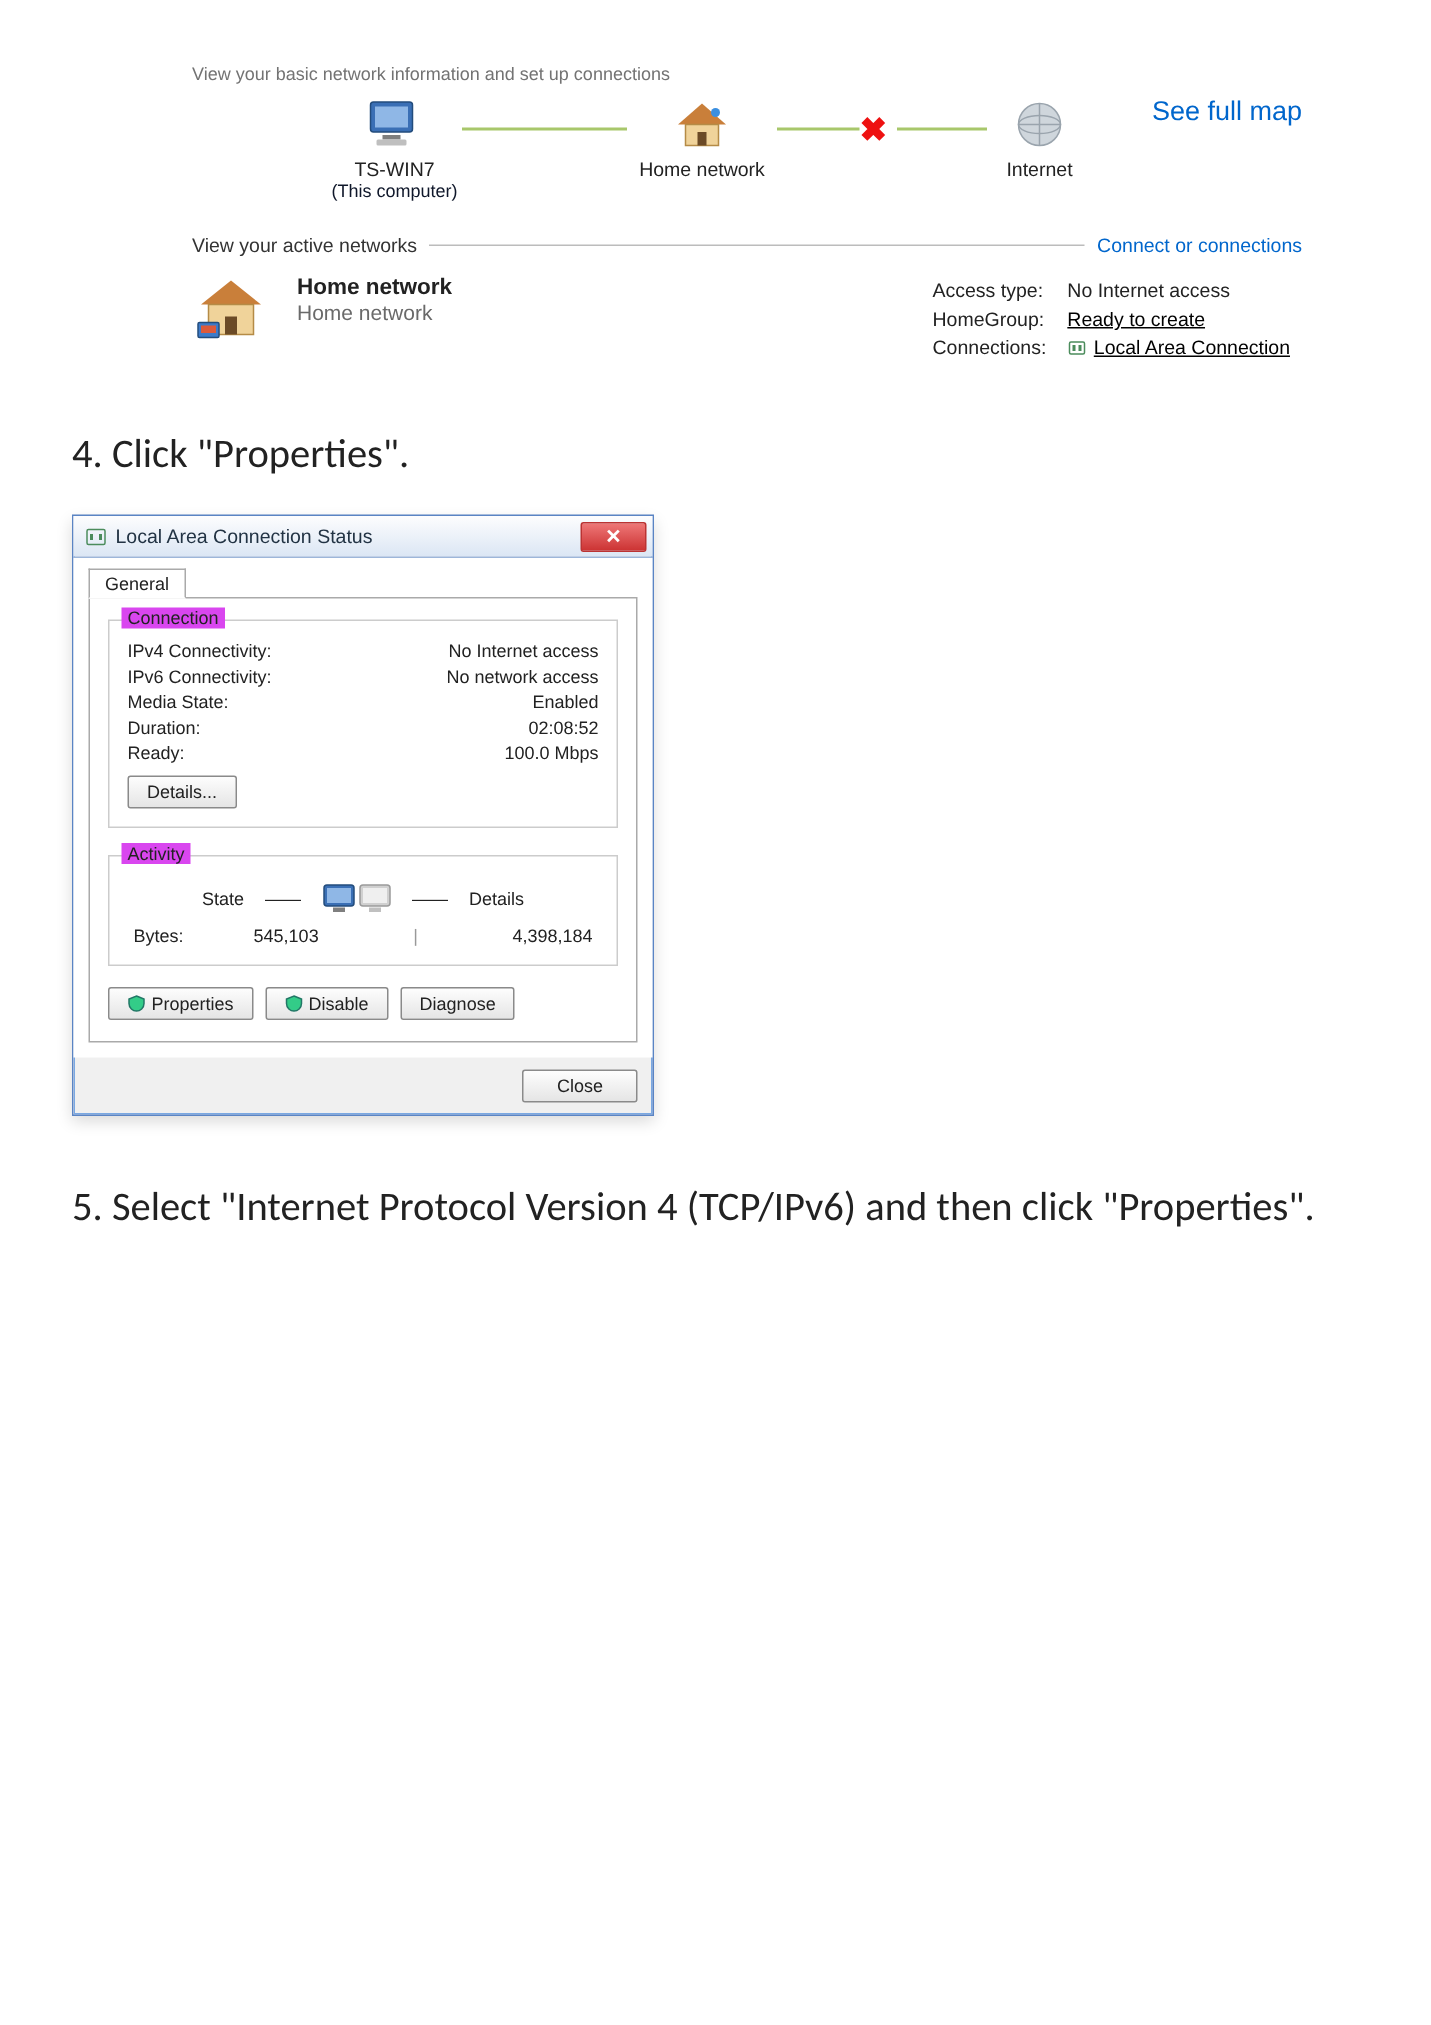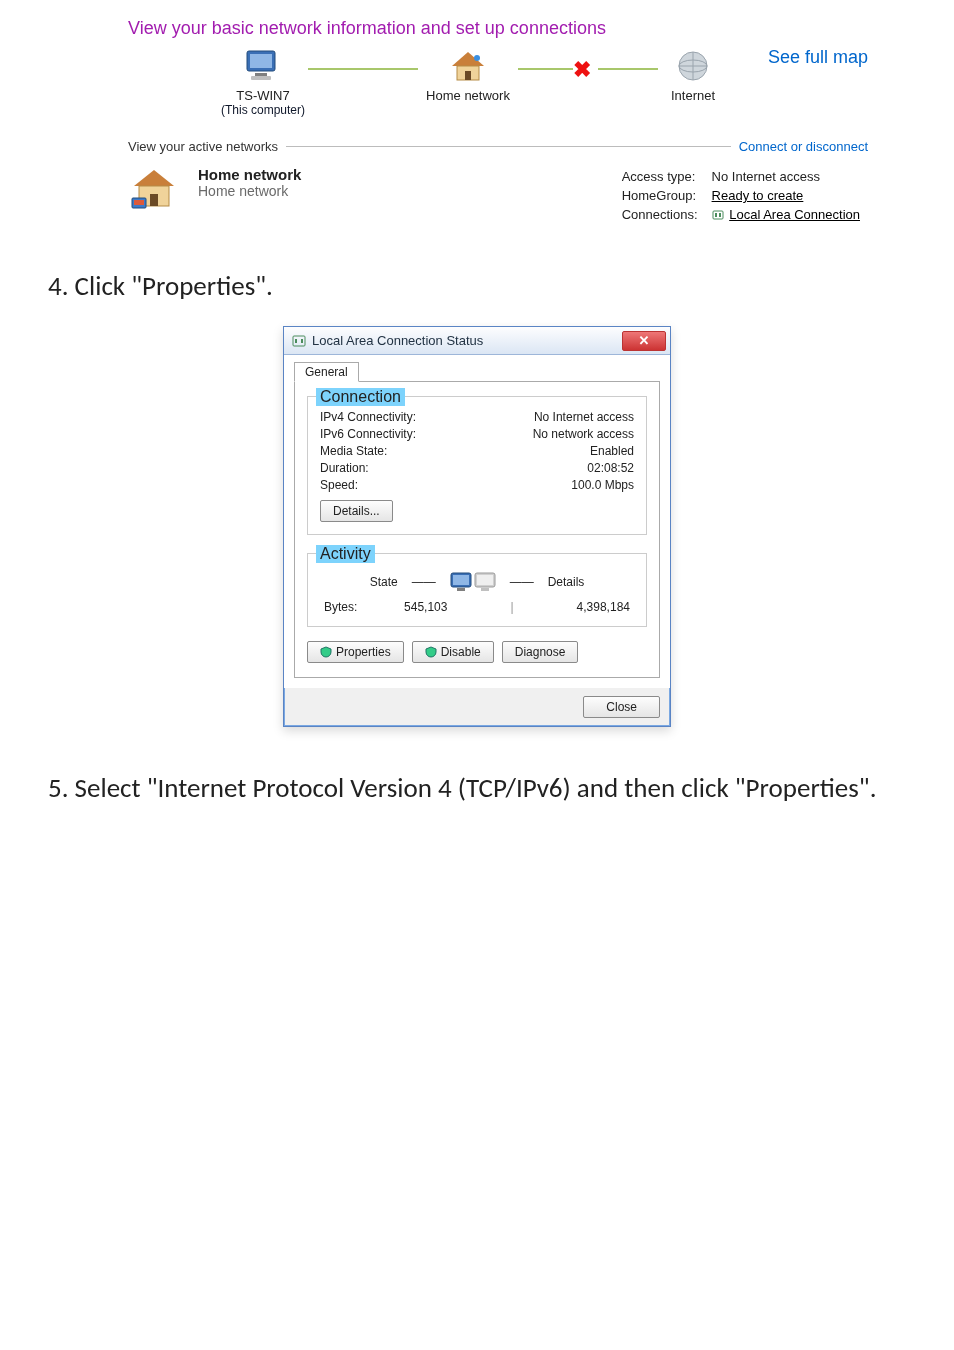--- a/index.html
+++ b/index.html
@@ -8,23 +8,24 @@
     background: #fff;
     font-family: "Segoe UI", Tahoma, sans-serif;
     color: #222;
     width: 954px;
   }
   .page { padding: 18px 48px 80px 48px; }
 
   
   .nsc { margin-left: 80px; width: 740px; }
   .nsc-title {
-    color: #a21caf;
-    font-size: 18px;
+    color: #737373;
+    font-size: 12px;
     margin-bottom: 6px;
+    margin-top: 24px;
   }
 
   .map-row { position: relative; height: 90px; }
   .node { position: absolute; text-align: center; font-size: 13px; color: #222; }
   .node .label { margin-top: 2px; }
   .node .sub { font-size: 12px; color: #0f172a; }
   .node-this { left: 50px; top: 4px; width: 170px; }
   .node-home { left: 280px; top: 4px; width: 120px; }
   .node-internet { left: 505px; top: 4px; width: 120px; }
   .see-full-map { position: absolute; right: 0; top: 2px; color: #0066cc; font-size: 18px; }
@@ -63,21 +64,21 @@
 
   
   .step {
     font-family: "Calibri", "Segoe UI", sans-serif;
     font-size: 27px;
     color: #222;
     margin: 44px 0 24px 0;
   }
 
   
-  .dialog-wrap { display: flex; justify-content: center; }
+  .dialog-wrap { display: flex; }
   .dialog {
     width: 388px;
     border: 1px solid #5a84c4;
     background: #f0f0f0;
     box-shadow: 0 0 0 1px #7aa8e2 inset, 0 4px 10px rgba(0,0,0,.15);
     font-size: 13px;
     color: #222;
   }
   .dlg-title {
     height: 28px;
@@ -103,21 +104,21 @@
   }
   .tab-pane {
     border: 1px solid #aaa; padding: 10px 12px 14px 12px; background: #fff;
   }
 
   
   .group-frame {
     border: 1px solid #ccc; padding: 10px 12px 12px 12px; position: relative; margin-top: 10px;
   }
   .group-frame .legend {
-    position: absolute; top: -9px; left: 8px; background: #7dd3fc; padding: 0 4px; font-size: 16px;
+    position: absolute; top: -9px; left: 8px; background: #d946ef; padding: 0 4px; font-size: 12px;
   }
   .kv { display: flex; justify-content: space-between; margin: 3px 0; font-size: 12px; }
 
   .btn {
     display: inline-flex; align-items: center; gap: 4px;
     border: 1px solid #8a8a8a; background: linear-gradient(#fdfdfd,#e5e5e5);
     padding: 3px 12px; font-size: 12px; border-radius: 2px;
   }
 
   .activity-row {
@@ -180,21 +181,21 @@
           <ellipse cx="19" cy="17" rx="14" ry="6" fill="none" stroke="#9aa4ad"></ellipse>
           <path d="M19 3 v28 M5 17 h28" stroke="#9aa4ad" fill="none"></path>
         </svg>
         <div class="label">Internet</div>
       </div>
     </div>
 
     <div class="section-line">
       <span>View your active networks</span>
       <span class="hr"></span>
-      <span class="connect-disconnect">Connect or disconnect</span>
+      <span class="connect-disconnect">Connect or connections</span>
     </div>
 
     <div class="active-net-row">
       <svg class="home-net-icon" viewBox="0 0 52 44">
         <polygon points="26,4 46,20 6,20" fill="#c97f3a"></polygon>
         <rect x="11" y="20" width="30" height="20" fill="#f0d39a" stroke="#b58b46"></rect>
         <rect x="22" y="28" width="8" height="12" fill="#6b4a26"></rect>
         <rect x="4" y="32" width="14" height="10" rx="1" fill="#3d7bc9" stroke="#234c7c"></rect>
         <rect x="6" y="34" width="10" height="5" fill="#dd5a3a"></rect>
       </svg>
@@ -261,21 +262,21 @@
               </div>
             <div class="kv">
                 <span>Media State:</span>
                 <span>Enabled</span>
               </div>
             <div class="kv">
                 <span>Duration:</span>
                 <span>02:08:52</span>
               </div>
             <div class="kv">
-                <span>Speed:</span>
+                <span>Ready:</span>
                 <span>100.0 Mbps</span>
               </div>
             <div style="margin-top:8px">
               <span class="btn">Details...</span>
             </div>
           </div>
 
           <div class="group-frame" style="margin-top:18px">
             <span class="legend">Activity</span>
             <div class="activity-row">

